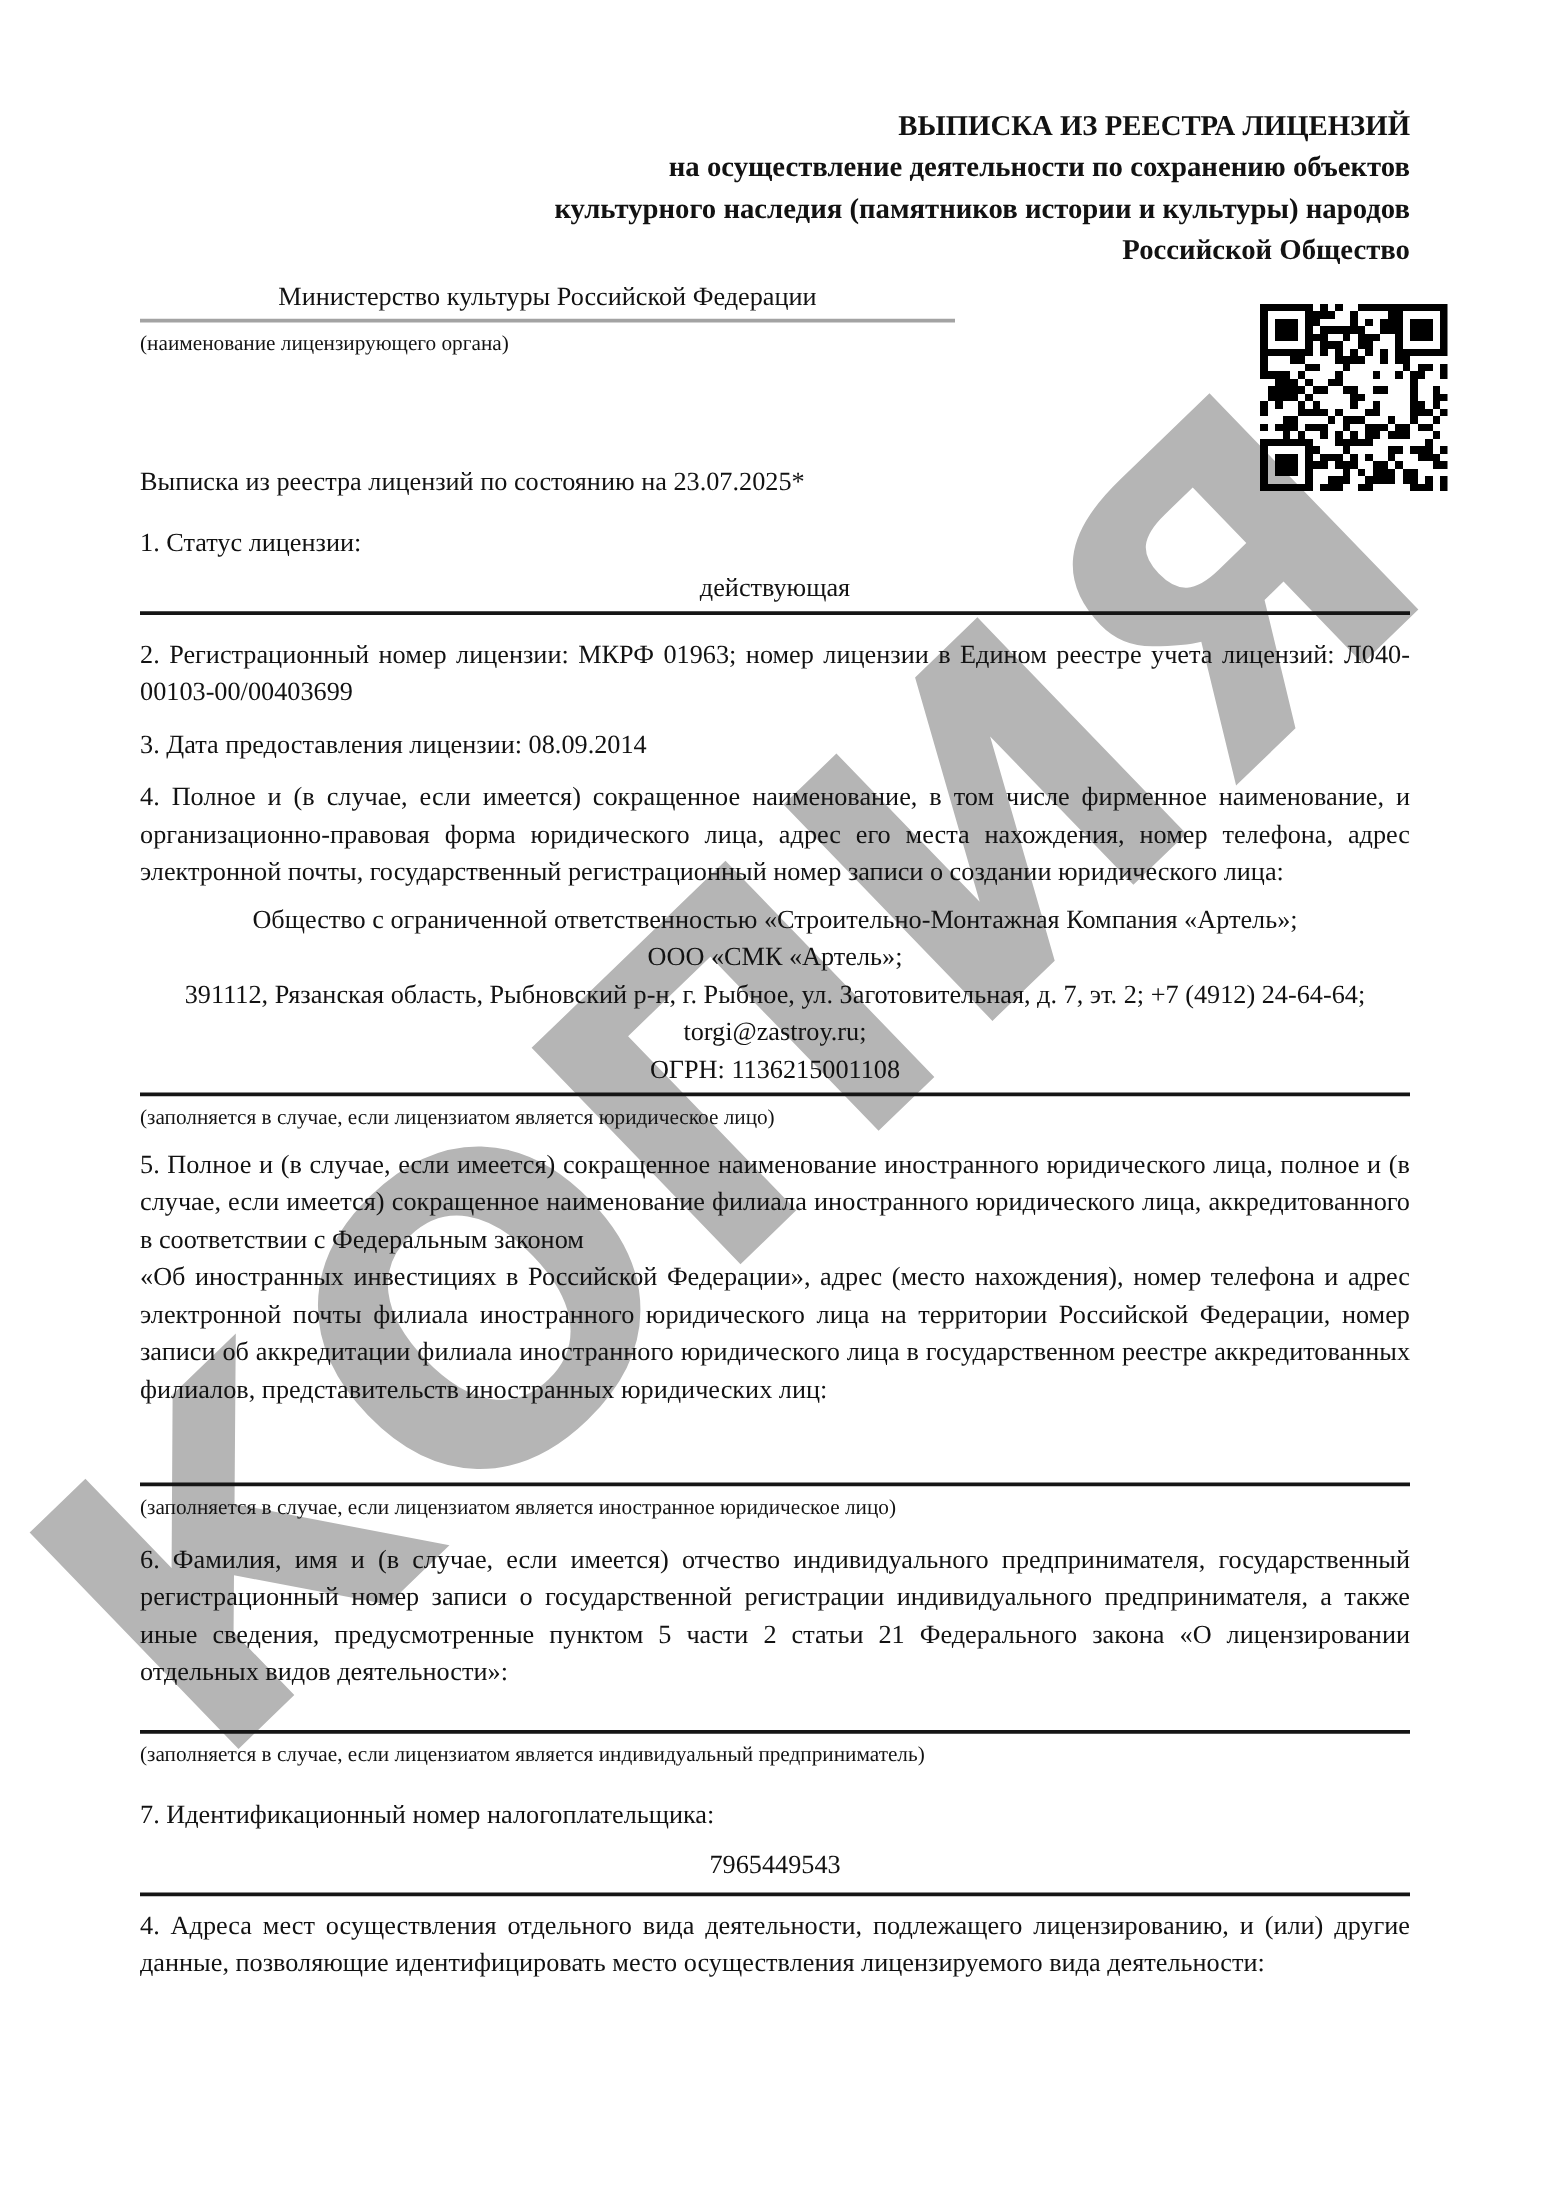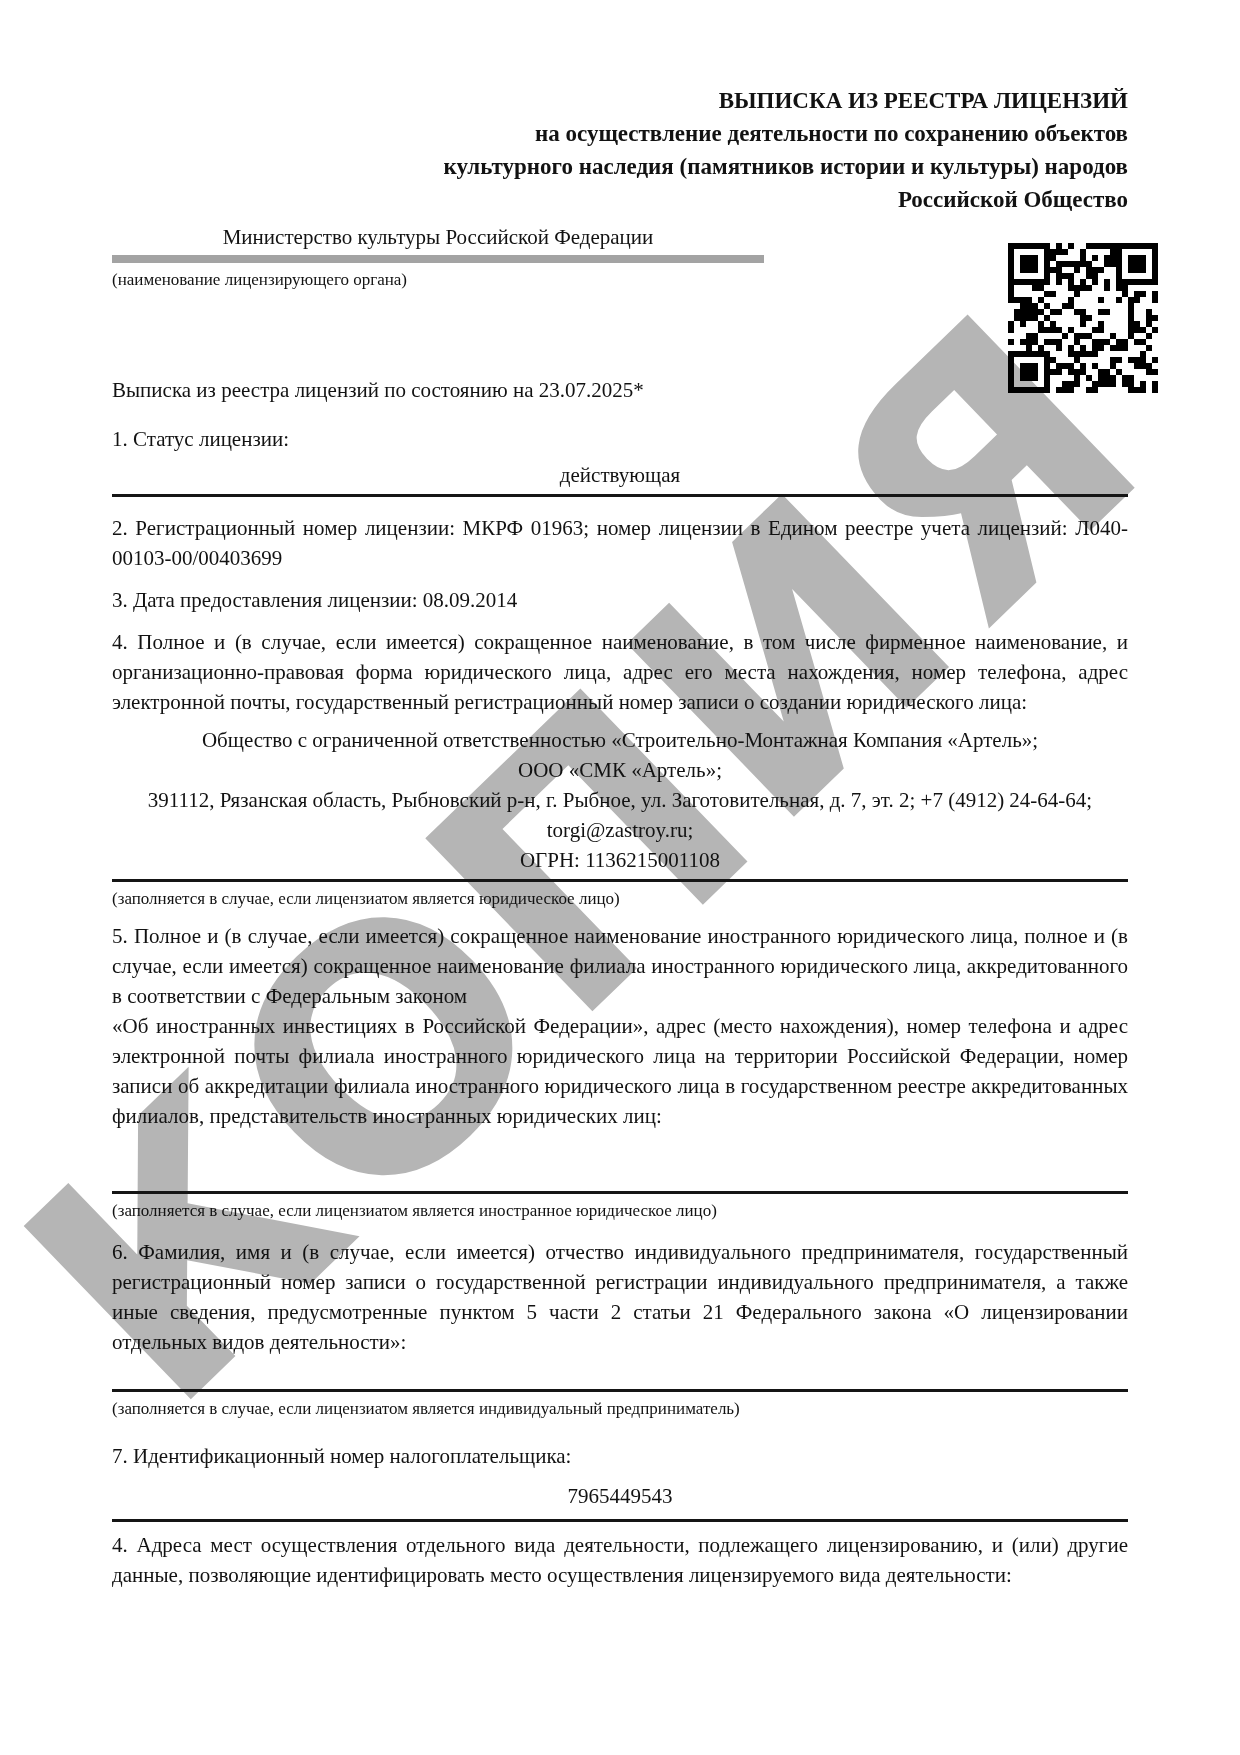--- a/index.html
+++ b/index.html
@@ -41,21 +41,21 @@
   }
   .ministry-wrap {
     width: 652px;
     margin-top: 8px;
   }
   .ministry-name {
     text-align: center;
     font-size: 21px;
     line-height: 26px;
     padding-bottom: 5px;
-    border-bottom: 8px solid #a3a3a3;
+    border-bottom: 3px solid #a3a3a3;
   }
   .caption {
     text-align: left;
     font-size: 17px;
     line-height: 21px;
     margin-top: 6px;
   }
   .statement {
     margin-top: 86px;
     text-align: left;

